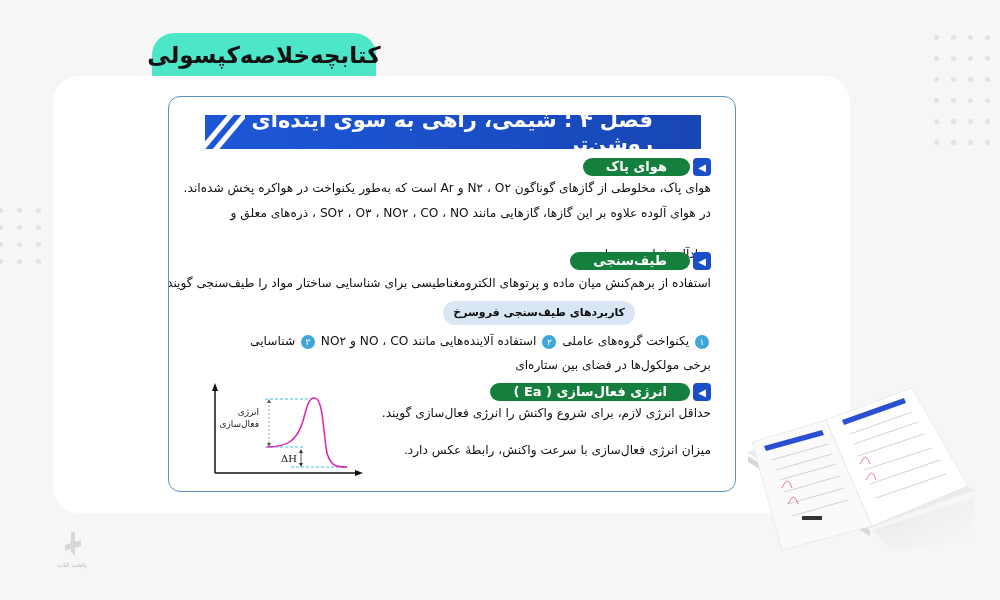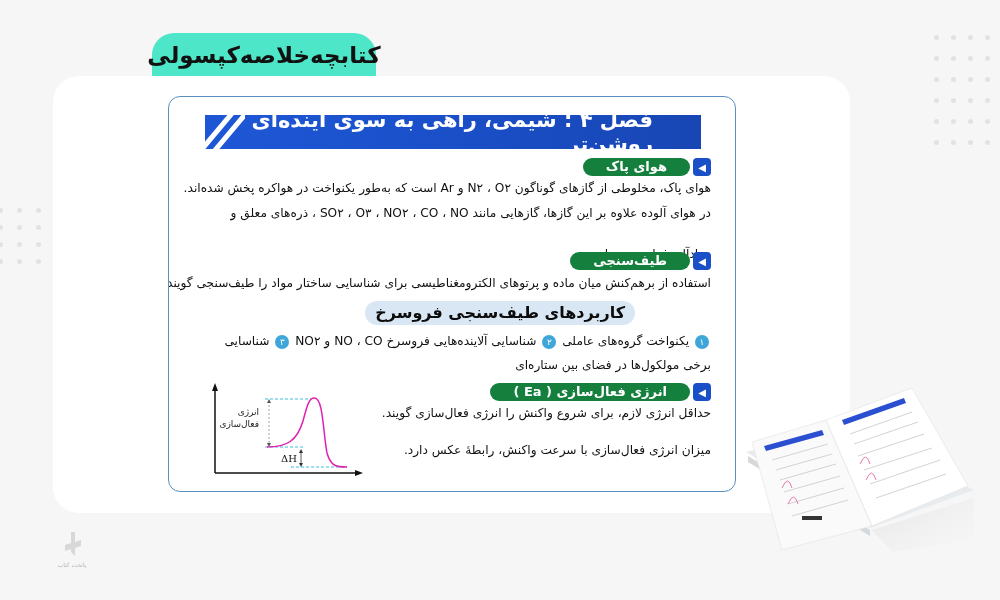--- a/index.html
+++ b/index.html
@@ -116,21 +116,21 @@
       text-align: right;
       white-space: nowrap;
     }
     .sub-heading {
       position: absolute;
       right: 100px; top: 204px;
       background: #d9e7f4;
       padding: 0 10px;
       height: 24px; line-height: 24px;
       border-radius: 12px;
-      font-weight: bold; font-size: 16px;
+      font-weight: bold; font-size: 11px;
       color: #0c0c0c;
       white-space: nowrap;
     }
     .num-badge {
       display: inline-block;
       width: 14px; height: 14px;
       border-radius: 50%;
       background: #3ea6d8;
       color: #fff; font-size: 9px;
       text-align: center; line-height: 14px;
@@ -231,21 +231,21 @@
     <div class="label">طیف‌سنجی</div>
   </div>
   <div class="para" style="top:176px;">استفاده از برهم‌کنش میان ماده و پرتوهای الکترومغناطیسی برای شناسایی ساختار مواد را طیف‌سنجی گویند.</div>
 
   <div class="sub-heading">کاربردهای طیف‌سنجی فروسرخ</div>
 
   <div class="para" style="top:234px;">
     <span class="num-badge">۱</span>
     <span>یکنواخت گروه‌های عاملی</span>
     <span class="num-badge">۲</span>
-    <span>شناسایی آلاینده‌هایی فروسرخ NO ، CO و NO۲</span>
+    <span>استفاده آلاینده‌هایی مانند NO ، CO و NO۲</span>
     <span class="num-badge">۳</span>
     <span>شناسایی</span>
   </div>
   <div class="para" style="top:258px;">برخی مولکول‌ها در فضای بین ستاره‌ای</div>
 
   <div class="section-pill" style="right:24px; top:285px;">
     <div class="arrow">◀</div>
     <div class="label">انرژی فعال‌سازی ( Ea )</div>
   </div>
   <div class="para" style="top:306px; right:24px;text-align:center;">حداقل انرژی لازم، برای شروع واکنش را انرژی فعال‌سازی گویند.</div>

